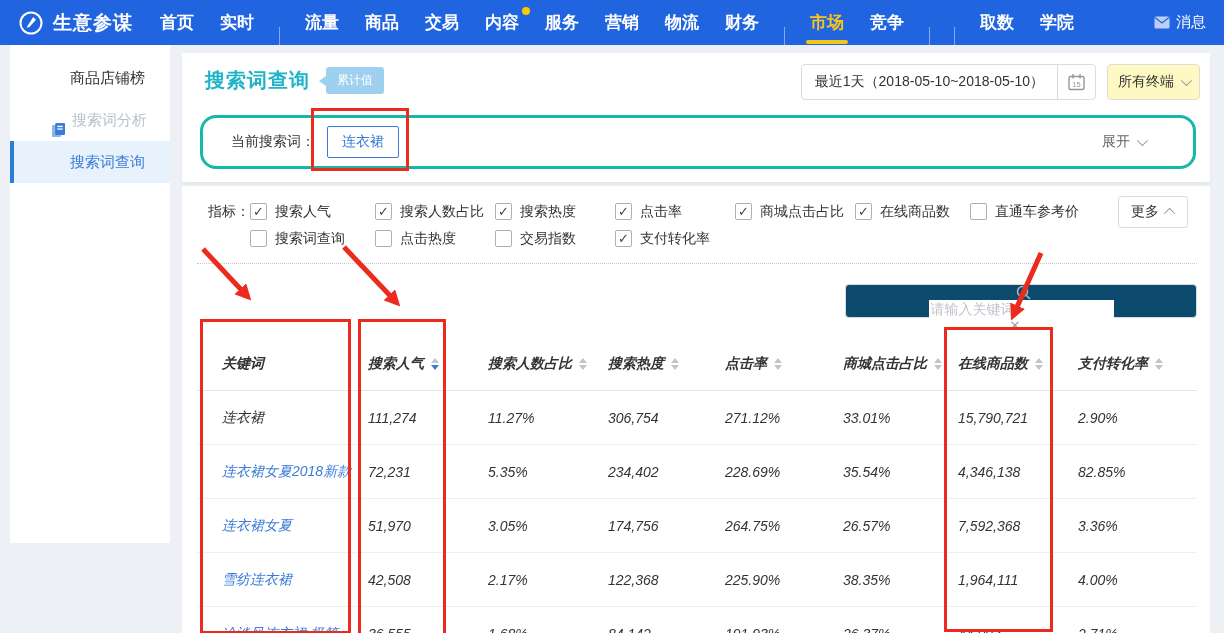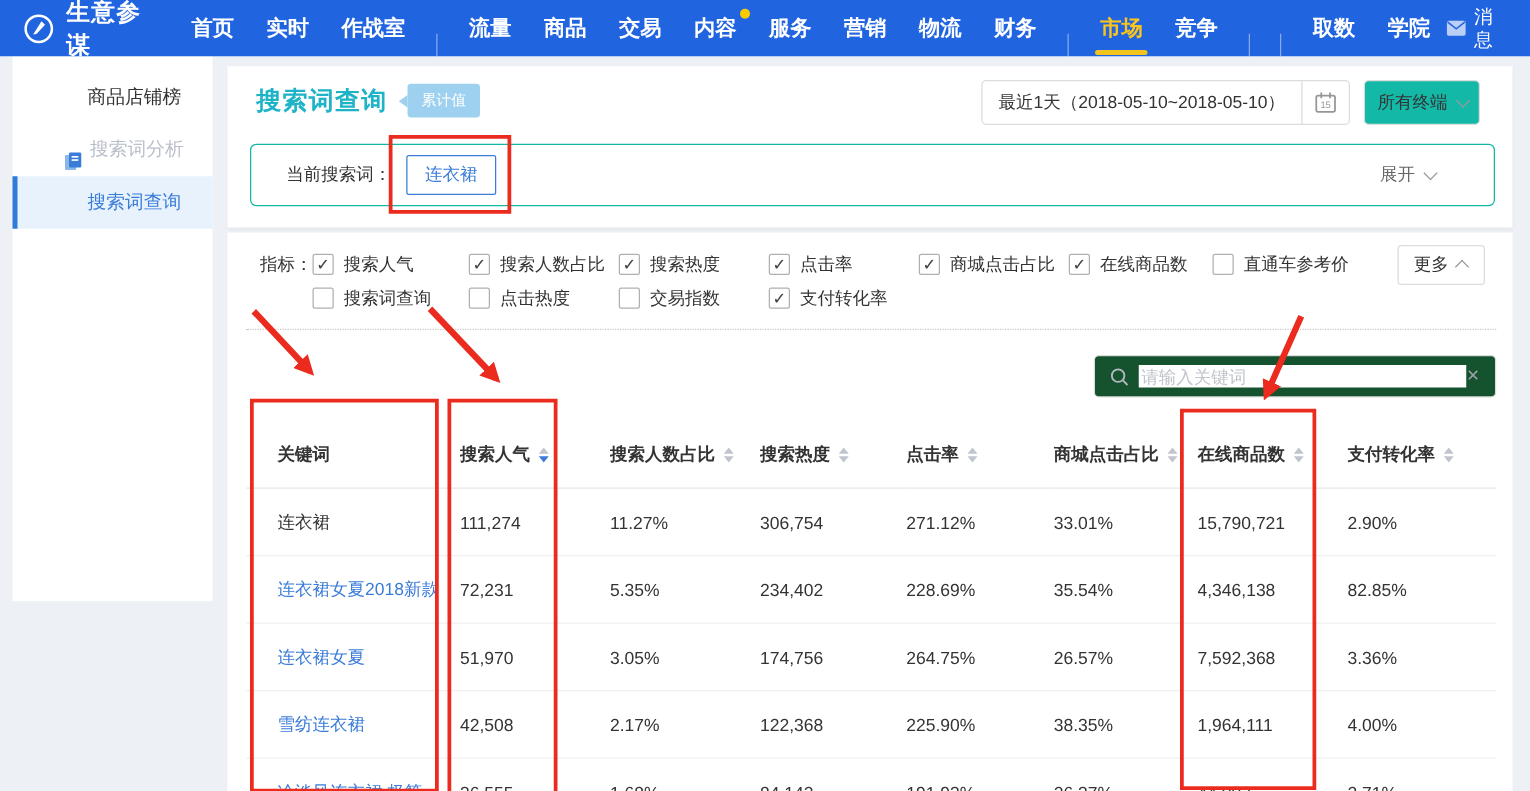--- a/index.html
+++ b/index.html
@@ -16,84 +16,84 @@
             font-weight:bold;cursor:pointer;white-space:nowrap;}
   .nav-active{color:#fbc51d;}
   .nav-active::after{content:"";position:absolute;left:50%;margin-left:-21px;bottom:1px;
                      width:42px;height:4px;background:#f3c41c;border-radius:2px;}
   .nav-dot{position:absolute;top:7px;right:2px;width:8px;height:8px;border-radius:50%;background:#fcca00;}
   .nav-divider{width:1px;height:18px;background:rgba(255,255,255,.45);margin:0 12px;}
   .nav-message{margin-left:auto;margin-right:18px;display:flex;align-items:center;gap:6px;
                font-size:15px;position:relative;cursor:pointer;}
 
   
-  .sidebar{position:absolute;left:10px;top:45px;width:160px;height:436px;background:#fff;padding-top:12px;box-sizing:border-box;}
+  .sidebar{position:absolute;left:10px;top:45px;width:160px;height:498px;background:#fff;padding-top:12px;box-sizing:border-box;}
   .side-item{position:relative;height:42px;line-height:42px;padding-left:60px;font-size:15px;
              color:#333;cursor:pointer;white-space:nowrap;}
   .side-muted{color:#b9bfc9;padding-left:62px;}
   .side-icon{position:absolute;left:41px;top:13px;}
   .side-active{background:#e8f2fd;color:#3a7cd8;}
   .side-active::before{content:"";position:absolute;left:0;top:0;bottom:0;width:4px;background:#2f7bd9;}
 
   
   .panel1{position:absolute;left:182px;top:53px;width:1028px;height:129px;background:#fff;
           box-shadow:0 2px 4px rgba(0,0,0,.05);}
   .panel2{position:absolute;left:182px;top:186px;width:1028px;height:470px;background:#fff;}
 
   
   .title-row{display:flex;align-items:center;padding:14px 0 0 23px;}
   .page-title{font-size:20px;font-weight:bold;color:#1fb3c7;letter-spacing:1px;}
   .title-badge{position:relative;margin-left:16px;background:#9ed1f0;color:#fff;font-size:12px;
                padding:5px 11px;border-radius:3px;}
   .title-badge::before{content:"";position:absolute;left:-7px;top:50%;margin-top:-5px;
                        border-top:5px solid transparent;border-bottom:5px solid transparent;
                        border-right:7px solid #9ed1f0;}
-  .top-controls{position:absolute;right:26px;top:11px;display:flex;align-items:center;gap:11px;}
+  .top-controls{position:absolute;right:10px;top:11px;display:flex;align-items:center;gap:11px;}
   .date-box{display:flex;align-items:center;height:34px;border:1px solid #dcdcdc;border-radius:4px;background:#fff;cursor:pointer;}
   .date-text{padding:0 13px;font-size:14px;color:#333;}
   .cal-btn{width:37px;height:34px;display:flex;align-items:center;justify-content:center;border-left:1px solid #dcdcdc;}
   .terminal-box{display:flex;align-items:center;height:34px;border:1px solid #dcdcdc;border-radius:4px;
-                padding:0 10px;gap:7px;font-size:14px;color:#333;background:#14b8a6;cursor:pointer;}
+                padding:0 10px;gap:7px;font-size:14px;color:#333;background:#fef9c3;cursor:pointer;}
   .chev{width:7px;height:7px;border-right:1.5px solid #999;border-bottom:1.5px solid #999;display:inline-block;}
   .chev-down{transform:rotate(45deg) translateY(-2px);}
   .chev-up{transform:rotate(-135deg) translateY(-2px);}
 
-  .filter-bar{position:absolute;left:18px;right:14px;top:62px;height:48px;border:1px solid #14b8a6;
-              border-radius:5px;display:flex;align-items:center;}
+  .filter-bar{position:absolute;left:18px;right:14px;top:62px;height:48px;border:3px solid #14b8a6;
+              border-radius:16px;display:flex;align-items:center;}
   .filter-label{margin-left:28px;font-size:14px;color:#333;}
   .word-tag{margin-left:12px;border:1px solid #3a7cd8;color:#3a7cd8;font-size:14px;
             padding:6px 14px;border-radius:2px;cursor:pointer;background:#fff;}
   .expand{margin-left:auto;margin-right:48px;font-size:14px;color:#666;display:flex;align-items:center;gap:7px;cursor:pointer;}
 
   
   .metrics{padding-top:12px;position:relative;}
   .m-row{display:flex;align-items:center;height:27px;font-size:14px;color:#333;padding-left:26px;}
   .m-label{width:42px;flex:none;}
   .m-item{display:flex;align-items:center;flex:none;cursor:pointer;}
   .cb{width:15px;height:15px;border:1px solid #b0b0b0;border-radius:2px;background:#fff;flex:none;
       display:inline-flex;align-items:center;justify-content:center;margin-right:8px;
       font-size:13px;line-height:1;color:#444;font-weight:bold;}
   .more-btn{position:absolute;right:22px;top:10px;border:1px solid #dcdcdc;border-radius:3px;
             padding:6px 12px;font-size:14px;color:#333;display:flex;align-items:center;gap:8px;
             background:#fff;cursor:pointer;}
   .dotted-sep{position:absolute;left:15px;right:13px;top:77px;border-top:1px dotted #c9c9c9;}
 
   
-  .search-box{position:absolute;top:98px;right:13px;width:322px;height:34px;border:1px solid #dcdcdc;
-              border-radius:4px;display:flex;align-items:center;background:#14532d;box-sizing:border-box;}
+  .search-box{position:absolute;top:98px;right:13px;width:352px;height:34px;border:1px solid #dcdcdc;
+              border-radius:4px;display:flex;align-items:center;background:#0c4a6e;box-sizing:border-box;flex-direction:column;}
   .search-box svg{margin:0 8px 0 12px;flex:none;}
   .search-input{border:none;outline:none;flex:1;font-size:14px;color:#333;font-family:inherit;}
   .search-input::placeholder{color:#c0c4cc;}
   .clear-x{margin-right:12px;color:#9aa0a8;font-size:13px;cursor:pointer;}
 
   
   .tbl-wrap{position:absolute;top:151px;left:15px;right:13px;}
   table{width:100%;border-collapse:collapse;table-layout:fixed;}
   th,td{height:53px;padding:0;text-align:left;font-size:14px;color:#333;
-        overflow:hidden;white-space:nowrap;}
+        overflow:hidden;white-space:nowrap;font-style:italic;}
   th{font-weight:bold;border-bottom:1px solid #e6e6e6;}
   td{border-bottom:1px solid #efefef;}
   th:first-child,td:first-child{padding-left:25px;}
   td.link{color:#3a7cd8;cursor:pointer;}
   .sort{display:inline-flex;flex-direction:column;margin-left:7px;vertical-align:middle;}
   .tri{width:0;height:0;border-left:4px solid transparent;border-right:4px solid transparent;display:block;}
   .tri-up{border-bottom:5px solid #c0c4cc;margin-bottom:2px;}
   .tri-down{border-top:5px solid #c0c4cc;}
   .sort-desc .tri-down{border-top-color:#3a7cd8;}
 
@@ -110,21 +110,20 @@
       <svg width="26" height="26" viewBox="0 0 26 26">
         <circle cx="13" cy="13" r="10.5" fill="none" stroke="#fff" stroke-width="2"></circle>
         <path d="M8.5 17.5 L15.2 7 L18 9.8 L11.2 17.2 Z" fill="#fff"></path>
       </svg>
     </span>
     <span class="logo-text">生意参谋</span>
   </div>
   <div class="nav-menu">
       <div class="nav-item"><span>首页</span></div>
       <div class="nav-item"><span>实时</span></div>
-      <div class="nav-item"><span>作战室</span></div>
       <div class="nav-divider"></div>
       <div class="nav-item"><span>流量</span></div>
       <div class="nav-item"><span>商品</span></div>
       <div class="nav-item"><span>交易</span></div>
       <div class="nav-item"><span>内容</span><span class="nav-dot"></span></div>
       <div class="nav-item"><span>服务</span></div>
       <div class="nav-item"><span>营销</span></div>
       <div class="nav-item"><span>物流</span></div>
       <div class="nav-item"><span>财务</span></div>
       <div class="nav-divider"></div>

